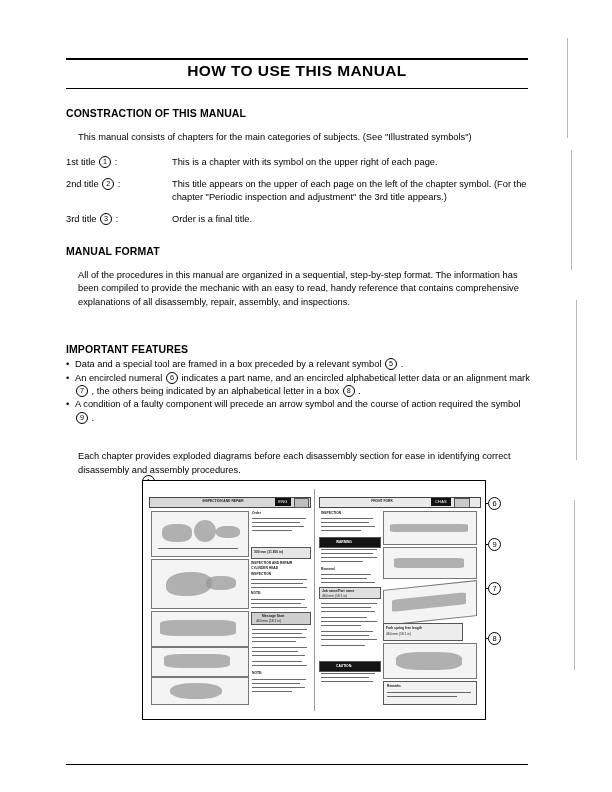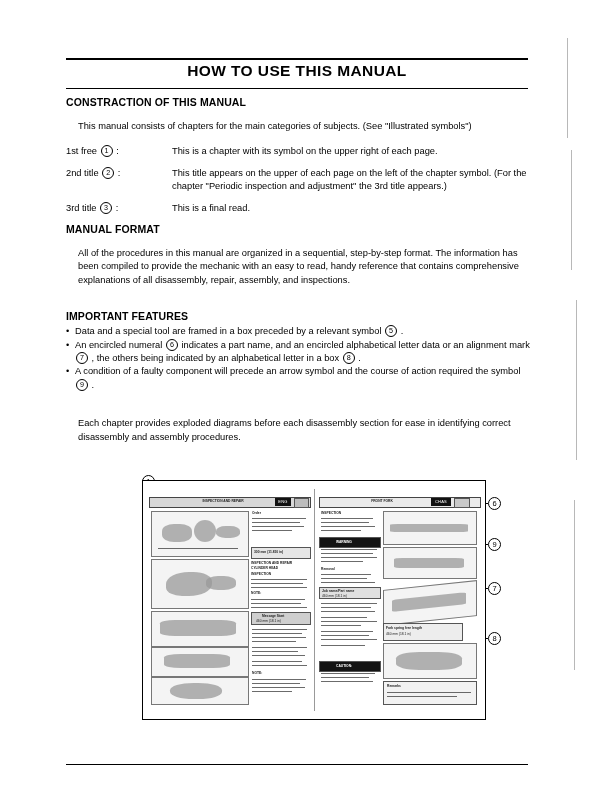--- a/index.html
+++ b/index.html
@@ -59,21 +59,21 @@
   .content {
     position: absolute;
     left: 66px;
     top: 96px;
     width: 466px;
   }
 
   h2.sec {
     font-size: 10.5px;
     font-weight: bold;
-    margin: 0 0 3px 0;
+    margin: 11px 0 3px 0;
     letter-spacing: 0.1px;
   }
   p.body {
     font-size: 9.3px;
     line-height: 13.4px;
     margin: 12px;
     text-align: left;
   }
   .gap-m { height: 11px; }
   .gap-l { height: 13px; }
@@ -241,30 +241,30 @@
   <div class="title-rule-bottom"></div>
 
   <div class="content">
 
     <h2 class="sec">CONSTRACTION OF THIS MANUAL</h2>
     <p class="body">This manual consists of chapters for the main categories of subjects. (See "Illustrated symbols")</p>
 
     <table class="title-rows">
       <tbody>
           <tr>
-        <td class="label"><span>1st free </span><span class="cnum">1</span><span> :</span></td>
+        <td class="label"><span>1st title </span><span class="cnum">1</span><span> :</span></td>
         <td>This is a chapter with its symbol on the upper right of each page.</td>
       </tr>
       <tr>
         <td class="label"><span>2nd title </span><span class="cnum">2</span><span> :</span></td>
         <td>This title appears on the upper of each page on the left of the chapter symbol. (For the chapter "Periodic inspection and adjustment" the 3rd title appears.)</td>
       </tr>
       <tr>
         <td class="label"><span>3rd title </span><span class="cnum">3</span><span> :</span></td>
-        <td>This is a final read.</td>
+        <td>Order is a final title.</td>
       </tr>
     </tbody>
       </table>
 
     <h2 class="sec">MANUAL FORMAT</h2>
     <p class="body">All of the procedures in this manual are organized in a sequential, step-by-step format. The information has been compiled to provide the mechanic with an easy to read, handy reference that contains comprehensive explanations of all disassembly, repair, assembly, and inspections.</p>
 
     <div class="gap-m"></div>
 
     <h2 class="sec">IMPORTANT FEATURES</h2>

